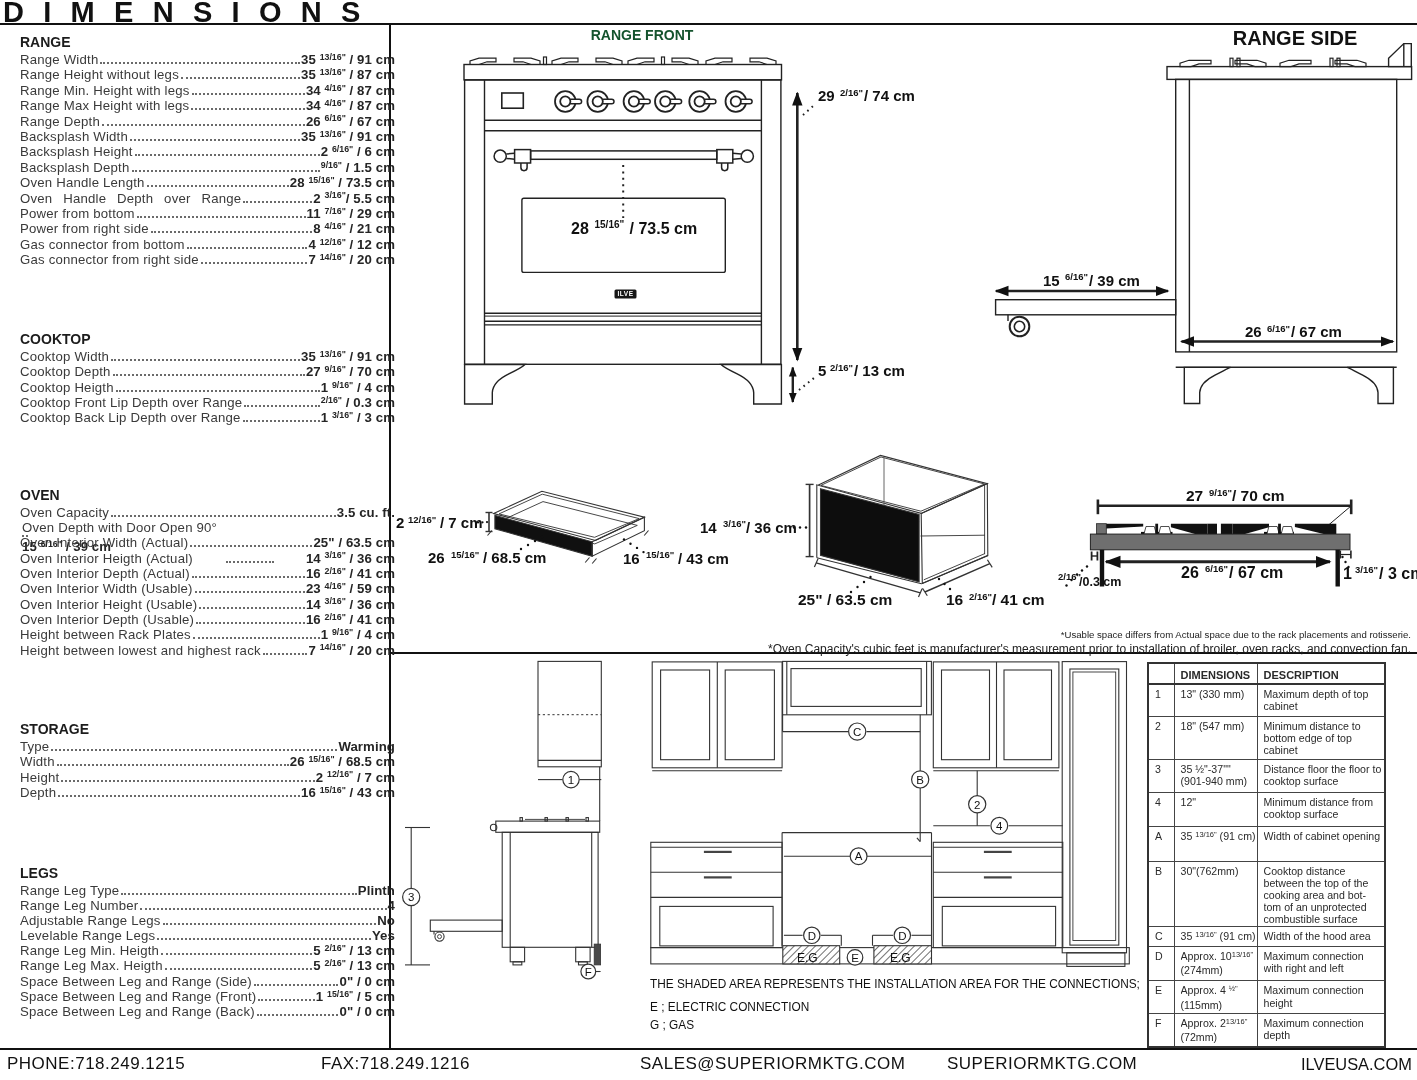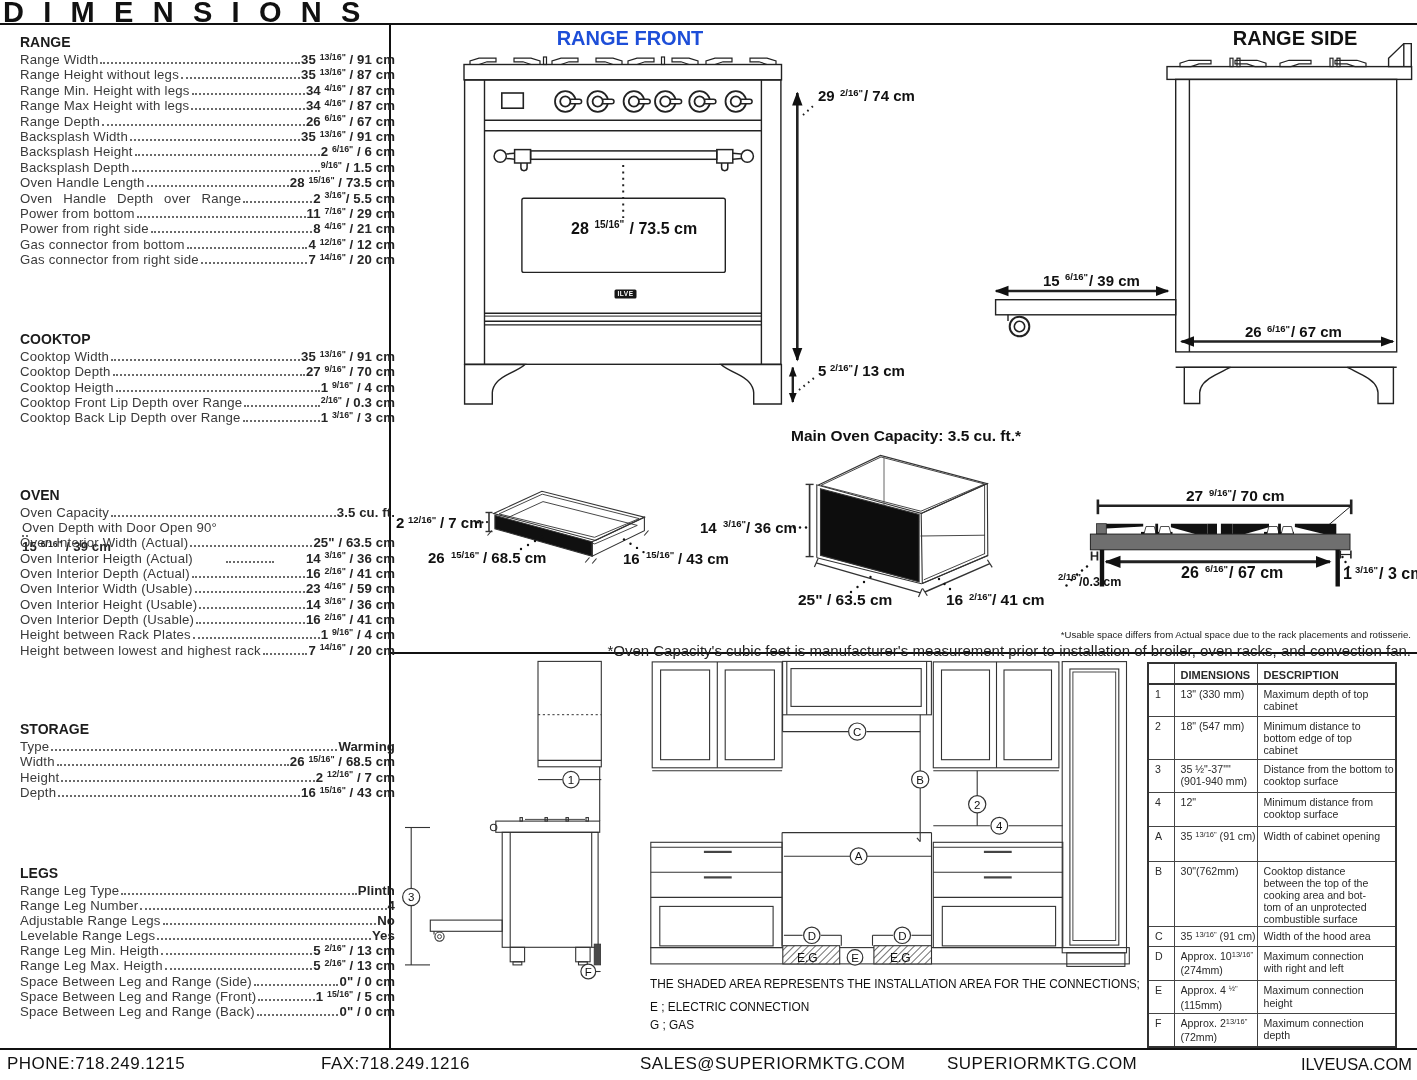--- a/index.html
+++ b/index.html
@@ -261,29 +261,28 @@
         <span class="dt"></span>
         <span class="vl">1 <span class="f">15/16"</span> / 5 cm</span>
       </div>
 <div class="srow" style="height:15.2px;">
         <span class="lb">Space Between Leg and Range (Back)</span>
         <span class="dt"></span>
         <span class="vl">0" / 0 cm</span>
       </div>
 </div>
 
-<div class="abs" style="left:480px;top:27px;width:300px;text-align:center;font-weight:bold;font-size:20px;color:#1d4ed8;">RANGE FRONT</div>
+<div class="abs" style="left:492px;top:27px;width:300px;text-align:center;font-weight:bold;font-size:14px;color:#14532d;">RANGE FRONT</div>
 
 <div class="abs" style="left:1150px;top:27px;width:290px;text-align:center;font-weight:bold;font-size:20px;color:#111;">RANGE SIDE</div>
 
-<div class="abs" style="left:700px;top:427px;width:412px;text-align:center;font-weight:bold;font-size:15.5px;color:#111;">Main Oven Capacity: 3.5 cu. ft.*</div>
 
 <div class="abs" style="right:6px;top:629px;font-size:9.6px;color:#222;">*Usable space differs from Actual space due to the rack placements and rotisserie.</div>
 
-<div class="abs" style="right:6px;top:642px;font-size:15px;color:#222;">*Oven Capacity's cubic feet is manufacturer's measurement prior to installation of broiler, oven racks, and convection fan.</div>
+<div class="abs" style="right:6px;top:642px;font-size:12px;color:#222;">*Oven Capacity's cubic feet is manufacturer's measurement prior to installation of broiler, oven racks, and convection fan.</div>
 
 <div class="abs" style="left:650px;top:976px;font-size:13.5px;color:#111;transform:scaleX(0.877);transform-origin:0 0;white-space:nowrap;">THE SHADED AREA REPRESENTS THE INSTALLATION AREA FOR THE CONNECTIONS;</div>
 
 <div class="abs" style="left:650px;top:999px;font-size:13.5px;color:#111;transform:scaleX(0.877);transform-origin:0 0;white-space:nowrap;">E ; ELECTRIC CONNECTION</div>
 
 <div class="abs" style="left:650px;top:1017px;font-size:13.5px;color:#111;transform:scaleX(0.877);transform-origin:0 0;white-space:nowrap;">G ; GAS</div>
 
 <div class="abs ft" style="left:7px;top:1054px;">PHONE:718.249.1215</div>
 
 <div class="abs ft" style="left:321px;top:1054px;">FAX:718.249.1216</div>
@@ -327,21 +326,21 @@
             <div class="tl">cabinet</div>
           </td>
         </tr>
 <tr style="height:32.9px;">
           <td>3</td>
           <td>
             <div class="tl">35 ½"-37""</div>
             <div class="tl">(901-940 mm)</div>
           </td>
           <td>
-            <div class="tl">Distance from the bottom to</div>
+            <div class="tl">Distance floor the floor to</div>
             <div class="tl">cooktop surface</div>
           </td>
         </tr>
 <tr style="height:33.8px;">
           <td>4</td>
           <td>
             <div class="tl">12"</div>
           </td>
           <td>
             <div class="tl">Minimum distance from</div>

